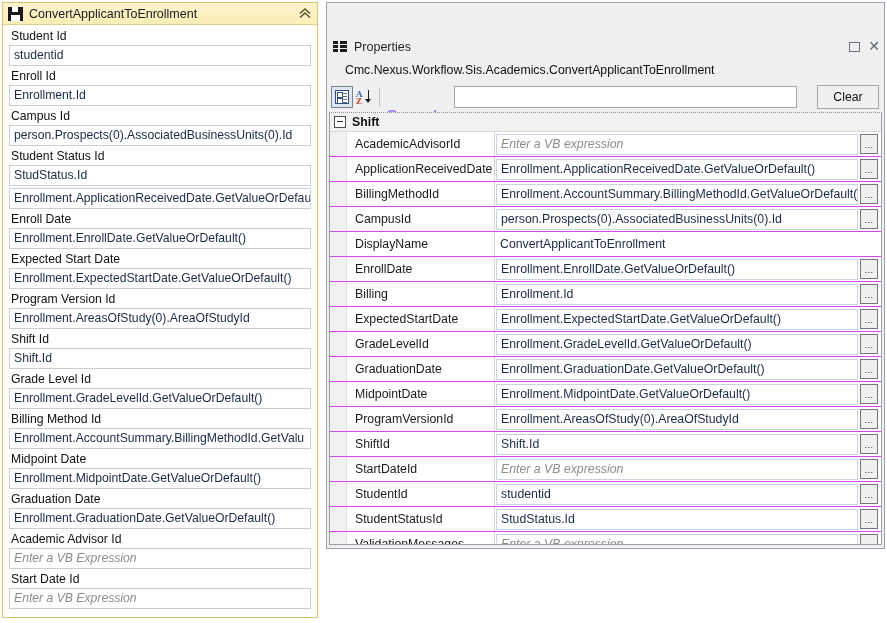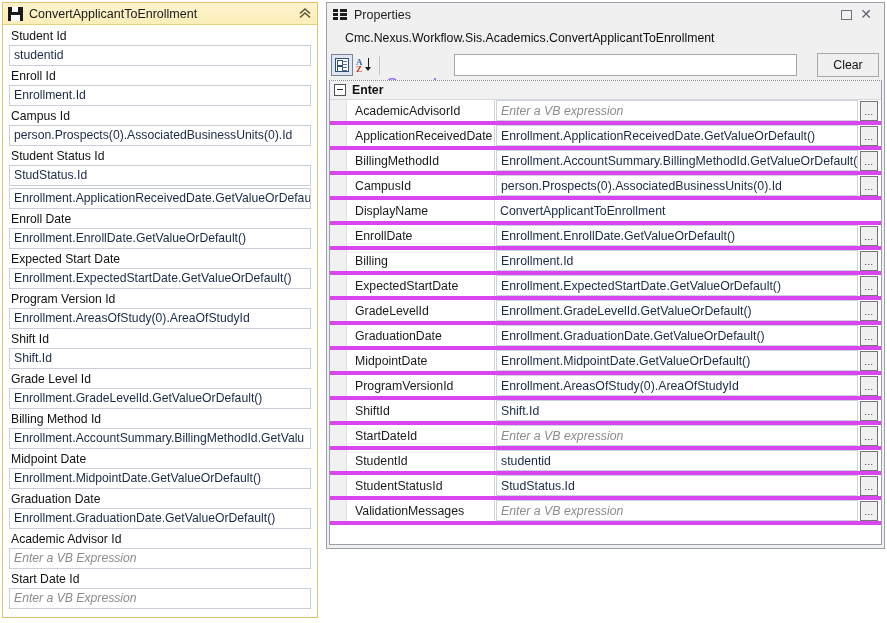--- a/index.html
+++ b/index.html
@@ -109,22 +109,23 @@
     border: 1px solid #9aa0ab;
     display: flex;
     flex-direction: column;
   }
   #props-title {
     height: 23px;
     box-sizing: border-box;
     background: #f0f0f0;
     display: flex;
     align-items: center;
-    padding: 0 8px 0 6px;
-    flex: 0 0 auto;
+    padding: 0 0 0 6px;
+    flex: 0 0 auto;
+    margin-top: 32px;
   }
   .props-grid-icon {
     width: 14px; height: 12px;
     display: grid;
     grid-template-columns: 5px 7px;
     grid-template-rows: 3px 3px 3px;
     gap: 1px 2px;
     flex: 0 0 auto;
   }
   .props-grid-icon i { background: #1c1c1c; display: block; }
@@ -257,21 +258,21 @@
   }
   #group-header .g-label {
     font-size: 12.3px; font-weight: bold; color: #111;
   }
   #grid-rows { flex: 1; overflow: hidden; }
   .prop-row {
     height: 25px;
     box-sizing: border-box;
     display: flex;
     align-items: stretch;
-    border-bottom: 4px solid #d946ef;
+    border-bottom: 1px solid #d946ef;
   }
   .prop-gutter {
     width: 16px;
     background: #f1f1f1;
     border-right: 1px solid #e0e0e0;
     flex: 0 0 auto;
   }
   .prop-name {
     width: 148px;
     flex: 0 0 auto;
@@ -437,21 +438,21 @@
       </span>
       <span class="tb-sep"></span>
       <span id="search-label">Search:</span>
       <input id="search-input" type="text" value="" style="">
       <button id="clear-button">Clear</button>
     </div>
 
     <div id="props-grid-outer">
       <div id="group-header">
         <span class="expander"></span>
-        <span class="g-label">Enter</span>
+        <span class="g-label">Shift</span>
       </div>
       <div id="grid-rows">
           <div class="prop-row">
             <div class="prop-gutter"></div>
             <div class="prop-name">AcademicAdvisorId</div>
             <div class="prop-val-wrap">
               <div class="prop-val placeholder">Enter a VB expression</div>
               <div class="ellipsis-btn">...</div>
             </div>
           </div>

